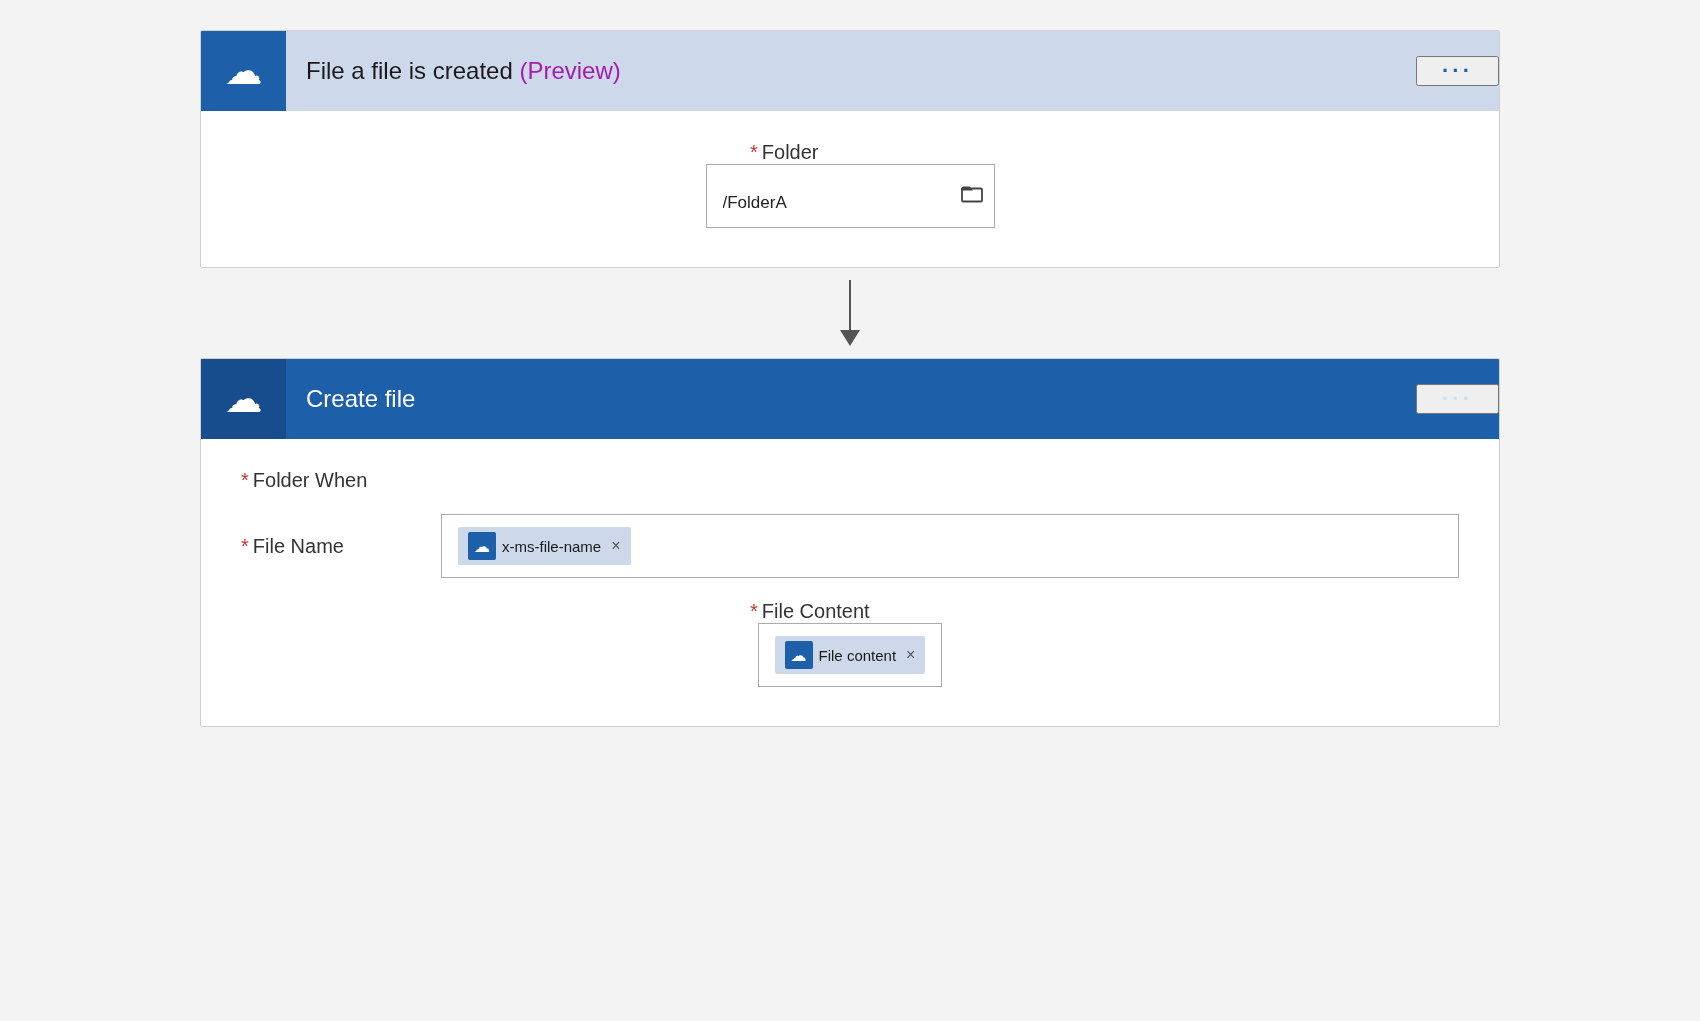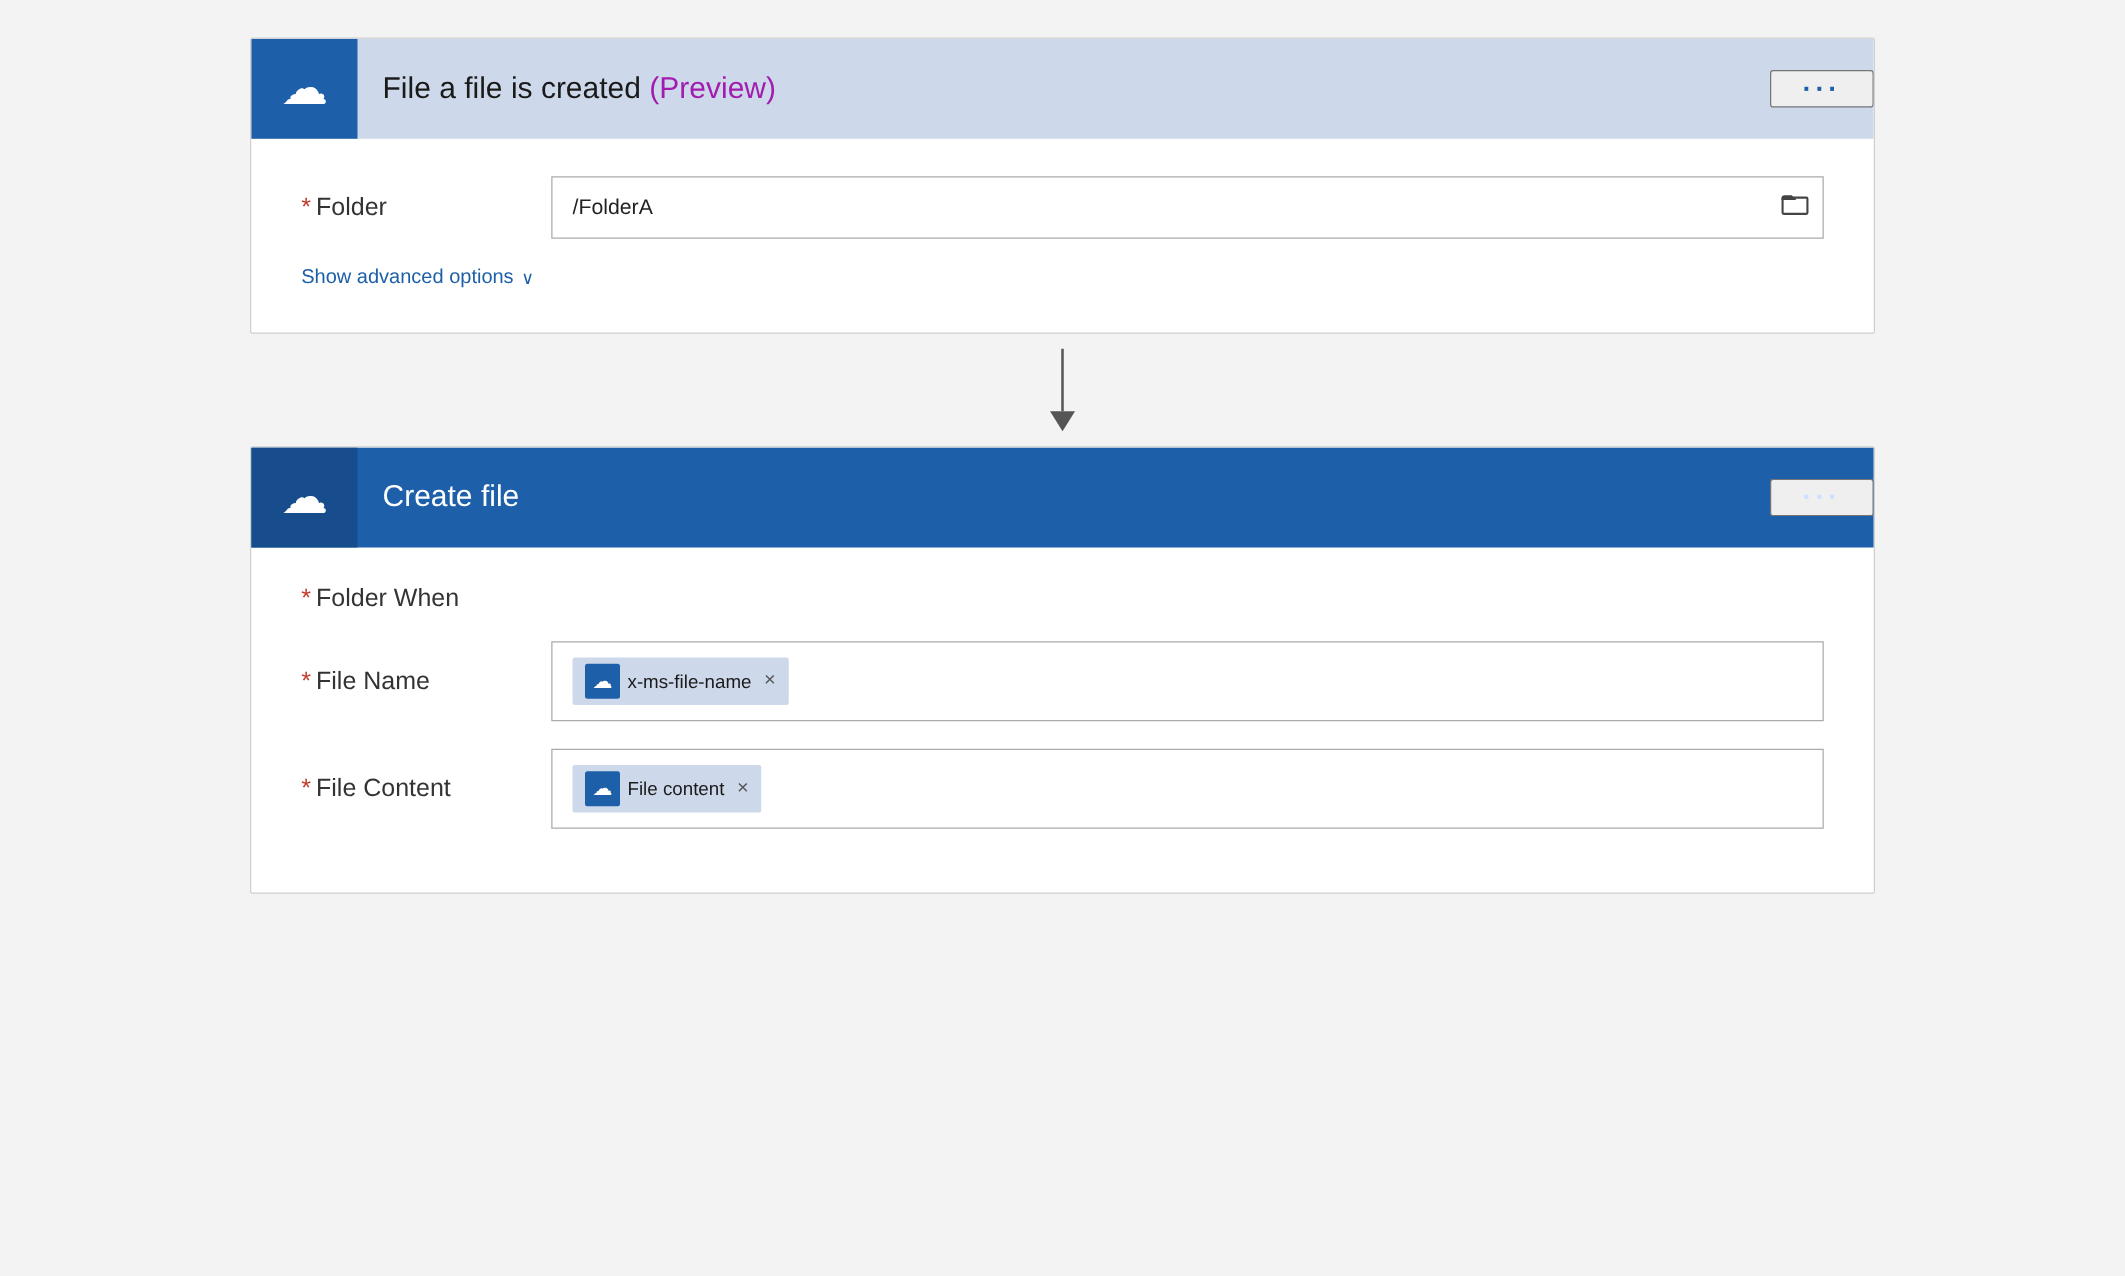--- a/index.html
+++ b/index.html
@@ -90,21 +90,22 @@
       padding: 30px 40px 35px 40px;
     }
 
     
     .form-row {
       display: flex;
       align-items: center;
       margin-bottom: 22px;
     }
     .form-row:last-child {
-      margin-bottom: 16px;
+      margin-bottom: 4px;
+      flex-direction: column;
     }
 
     .form-label {
       width: 200px;
       flex-shrink: 0;
       font-size: 20px;
       color: #333;
     }
     .form-label .required {
       color: #c0392b;
@@ -112,21 +113,21 @@
     }
 
     .form-input-wrapper {
       flex: 1;
       position: relative;
     }
 
     .form-input {
       width: 100%;
       border: 1px solid #aaa;
-      padding: 14px 50px 14px 16px;
+      padding: 28px 50px 14px 16px;
       font-size: 17px;
       color: #222;
       background: #fff;
       outline: none;
     }
 
     .folder-icon-btn {
       position: absolute;
       right: 12px;
       top: 50%;
@@ -244,26 +245,20 @@
         <div class="form-input-wrapper">
           <input class="form-input" type="text" value="/FolderA" style="">
           <button class="folder-icon-btn" title="Browse folder">
             <svg width="22" height="20" viewBox="0 0 22 20" fill="none" xmlns="http://www.w3.org/2000/svg">
               <rect x="1" y="5" width="20" height="13" rx="1" stroke="#444" stroke-width="1.8" fill="none"></rect>
               <path d="M1 7V5.5C1 4.7 1.7 4 2.5 4H8L10 6H1" stroke="#444" stroke-width="1.8" fill="none"></path>
             </svg>
           </button>
         </div>
       </div>
-      <div class="show-advanced">
-        <a class="show-advanced-link" href="#">
-          <span>Show advanced options</span>
-          <span class="chevron-down">∨</span>
-        </a>
-      </div>
     </div>
   </div>
 
   <div class="connector">
     <div class="connector-line"></div>
     <div class="connector-arrow"></div>
   </div>
 
   <div class="card">
     <div class="card-header dark-header">

